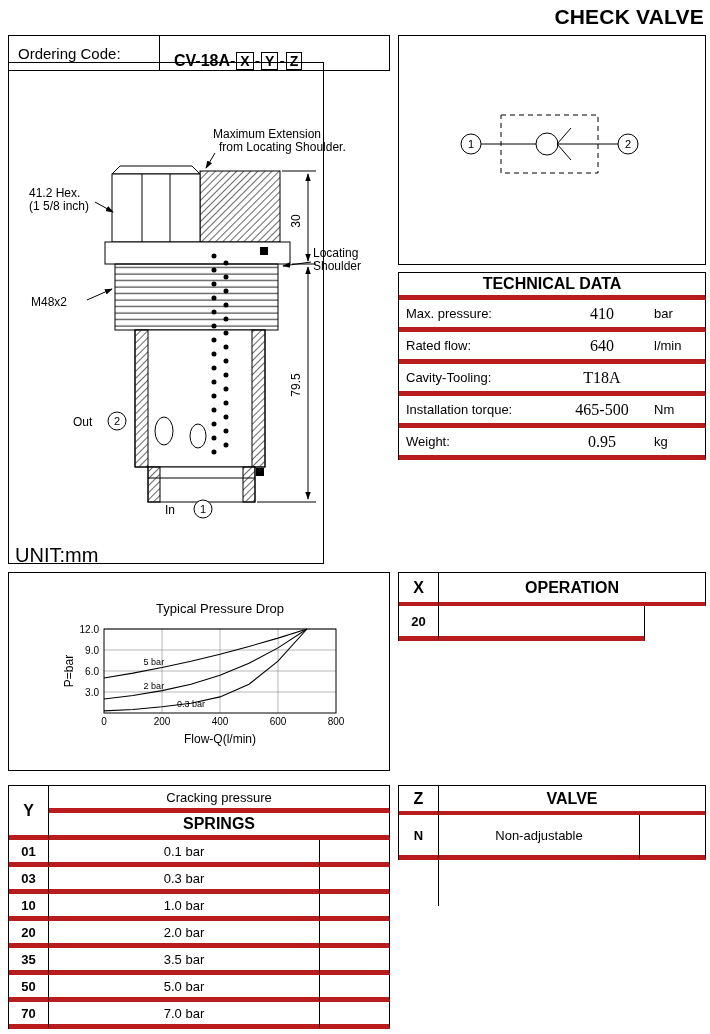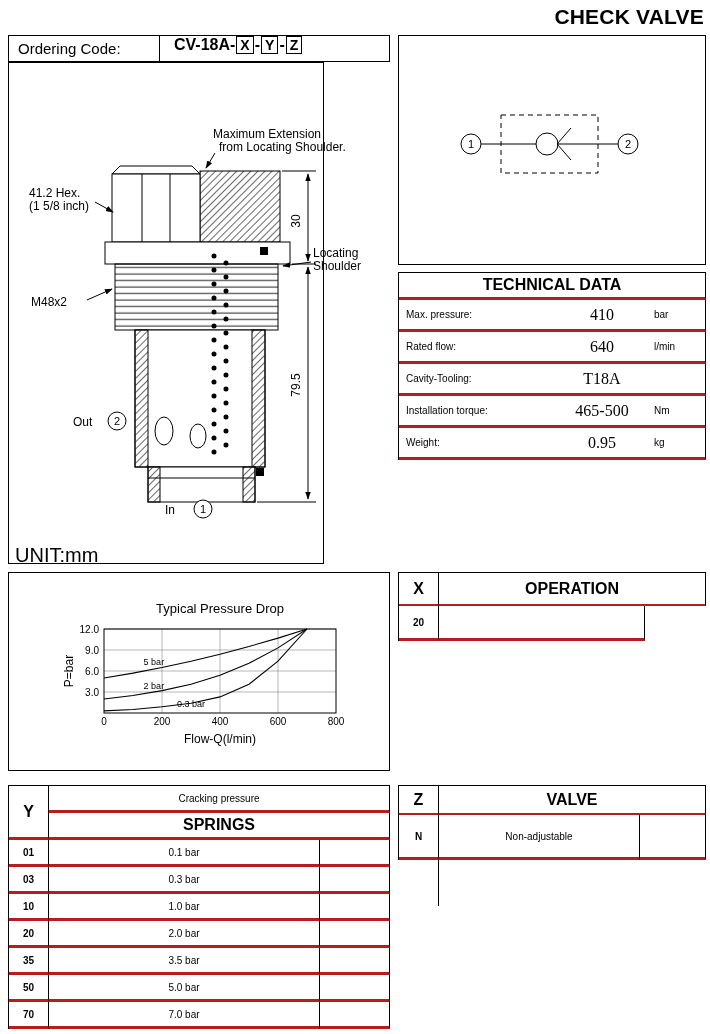--- a/index.html
+++ b/index.html
@@ -2,38 +2,38 @@
 <html><head>
 <meta charset="utf-8">
 <style>
   *{box-sizing:border-box;margin:0;padding:0}
   html,body{width:710px;height:1034px}
   body{position:relative;background:#fff;color:#000;font-family:"Liberation Sans",sans-serif;font-size:15px;overflow:hidden}
 
   .page-title{position:absolute;top:5px;right:6px;font-size:21px;font-weight:800;letter-spacing:.2px}
 
   
-  .ordering{position:absolute;left:8px;top:35px;width:382px;height:27px;display:flex}
+  .ordering{position:absolute;left:8px;top:35px;width:382px;height:36px;display:flex}
   .ord-label{width:152px;border:1px solid #000;display:flex;align-items:center;padding-left:9px}
-  .ord-code{flex:1;border:1px solid #000;border-left:none;display:flex;align-items:flex-start;padding-left:14px;font-weight:bold;font-size:16px}
+  .ord-code{flex:1;border:1px solid #000;border-left:none;display:flex;align-items:flex-end;padding-left:14px;font-weight:bold;font-size:16px}
   .ord-code .ph{border:1.5px solid #000;padding:0 3px;margin:0 1px;font-size:14px;line-height:16px;display:inline-block}
 
   .drawing-box{position:absolute;left:8px;top:62px;width:316px;height:502px;border:1px solid #000}
   .unit-note{position:absolute;left:6px;top:481px;font-size:20px}
   .dtext text{font-size:12px;fill:#000}
   .d13{font-size:13px;fill:#000}
   .d11{font-size:11px;fill:#000}
 
   .symbol-box{position:absolute;left:398px;top:35px;width:308px;height:230px;border:1px solid #000}
 
   
   .tbl{position:absolute;display:grid;border-left:1px solid #000;border-top:1px solid #000;background:#fff}
-  .cell{display:flex;align-items:center;justify-content:center;font-size:10px}
+  .cell{display:flex;align-items:center;justify-content:center;font-size:13px}
   .br{border-right:1px solid #000}
-  .bb{border-bottom:3px solid #b91c1c}
+  .bb{border-bottom:5px solid #b91c1c}
   .left{justify-content:flex-start;padding-left:7px}
   .bold{font-weight:bold}
   .t16{font-size:16px}
   .serif{font-family:"Liberation Serif",serif;font-size:16px}
   .pre{white-space:pre}
 
   .tech{left:398px;top:272px;width:308px;grid-template-columns:158px 90px 59px;grid-template-rows:27px repeat(5,32px)}
   .tech-title{grid-column:1/4}
 
   .chart-box{position:absolute;left:8px;top:572px;width:382px;height:199px;border:1px solid #000}

